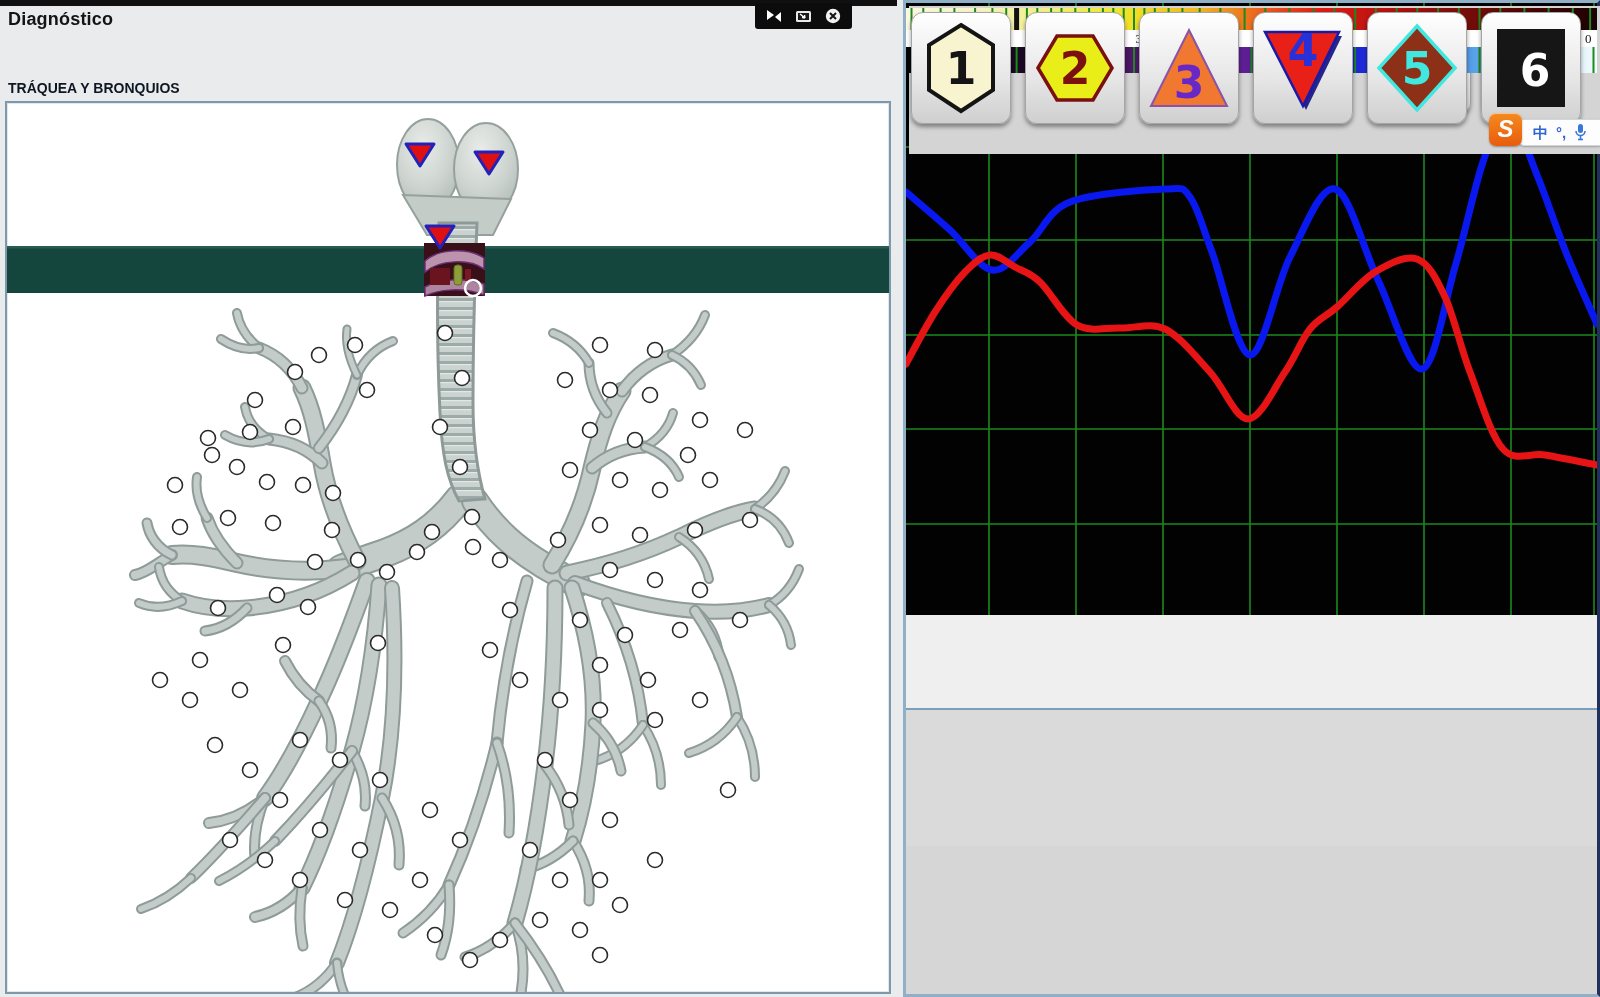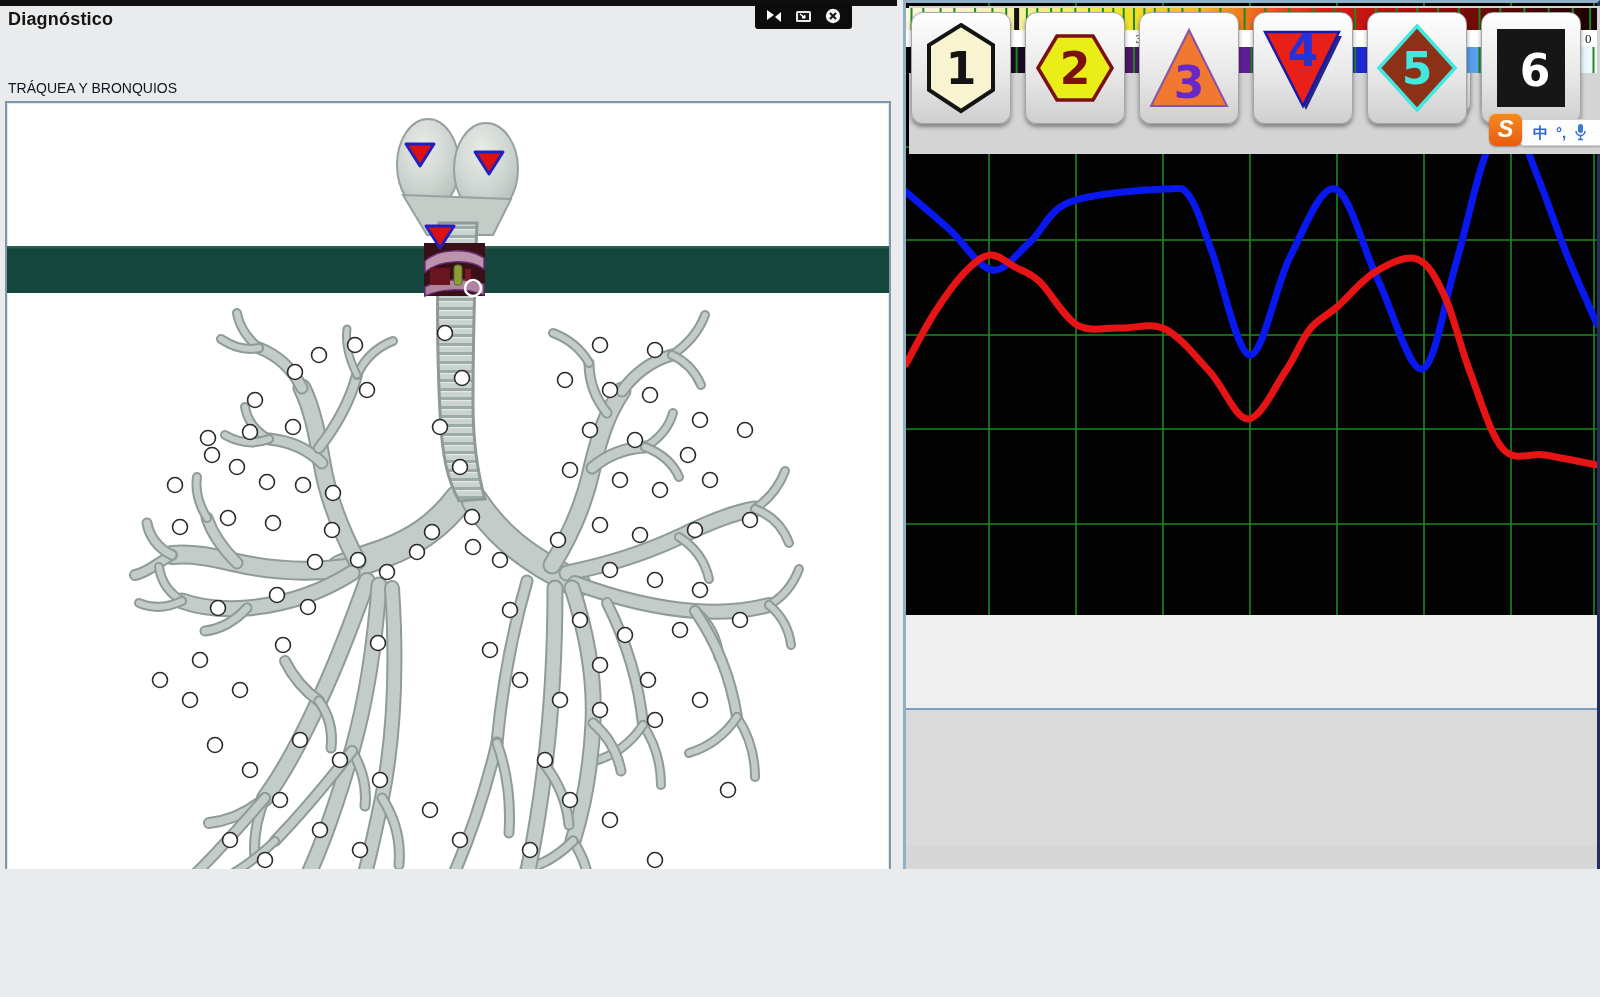--- a/index.html
+++ b/index.html
@@ -1,25 +1,25 @@
 <!DOCTYPE html>
 <html><head>
 <meta charset="utf-8">
 <style>
   html,body{margin:0;padding:0;background:#e9ebec;font-family:"Liberation Sans",sans-serif;}
-  #screen{position:relative;width:1600px;height:869px;overflow:hidden;background:#e9ebec;}
+  #screen{position:relative;width:1600px;height:997px;overflow:hidden;background:#e9ebec;}
   .abs{position:absolute;}
 
   
   #top-strip{left:0;top:0;width:897px;height:6px;background:#101010;}
   #title{left:8px;top:9px;font-size:18px;font-weight:bold;color:#141414;letter-spacing:.2px;}
   #mini-toolbar{left:755px;top:3px;width:89px;height:26px;background:#0c0c0c;border-radius:3px;
     display:flex;align-items:center;justify-content:space-around;padding:0 4px;}
   #mini-toolbar svg{display:block;}
-  #section-label{left:8px;top:80px;font-size:14px;font-weight:normal;color:#0e1622;}
+  #section-label{left:8px;top:80px;font-size:14px;font-weight:bold;color:#0e1622;}
   #anatomy-box{left:5px;top:101px;width:886px;height:893px;background:#ffffff;
     border:2px solid #7d98aa;box-shadow:inset 0 0 0 1px #dfe8ee;box-sizing:border-box;}
   #anatomy-svg{position:absolute;left:0;top:0;width:882px;height:889px;}
 
   
   #right-panel{left:903px;top:0;width:697px;height:997px;background:#d6d6d6;
     border:3px solid #8fb0c6;border-right-color:#22305e;box-sizing:border-box;}
   #rp-header{position:absolute;left:3px;top:3px;width:691px;height:148px;background:#d4d4d4;}
   .hdr-btn{position:absolute;top:35px;width:72px;height:72px;border-radius:10px;
     background:linear-gradient(#ffffff,#e9e9e9 55%,#d9d9d9);border:1px solid #9aa1a7;

